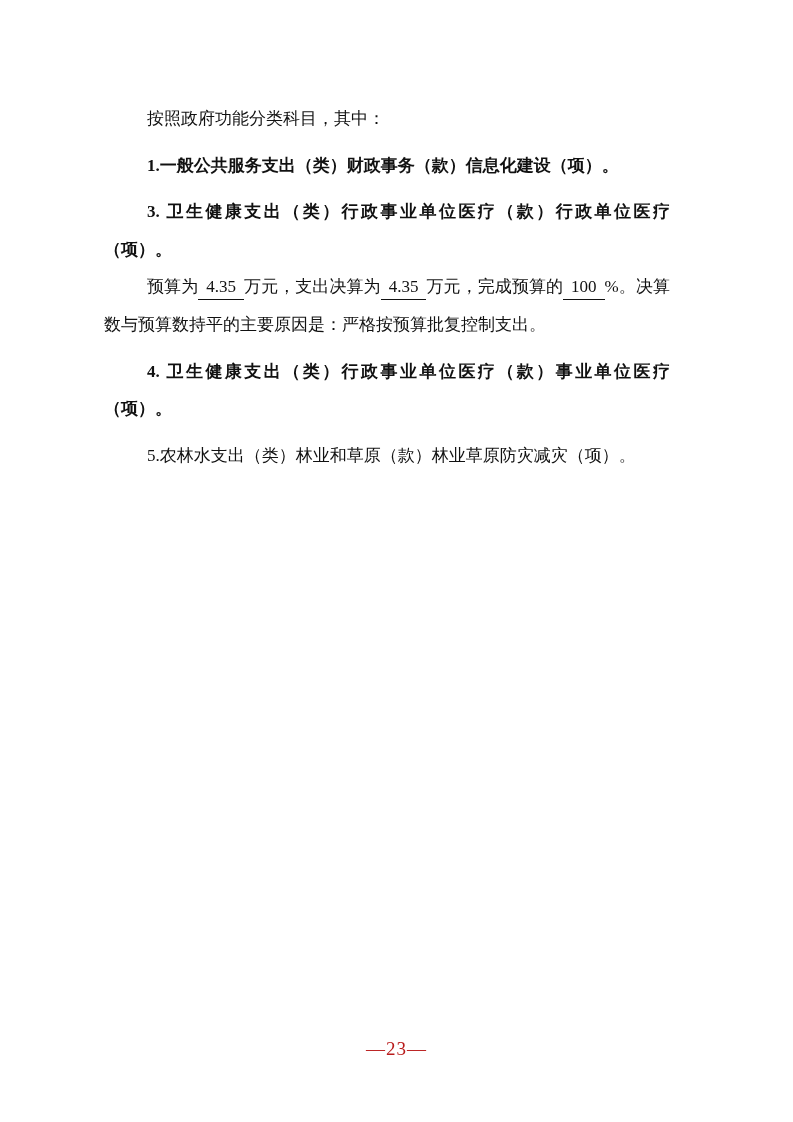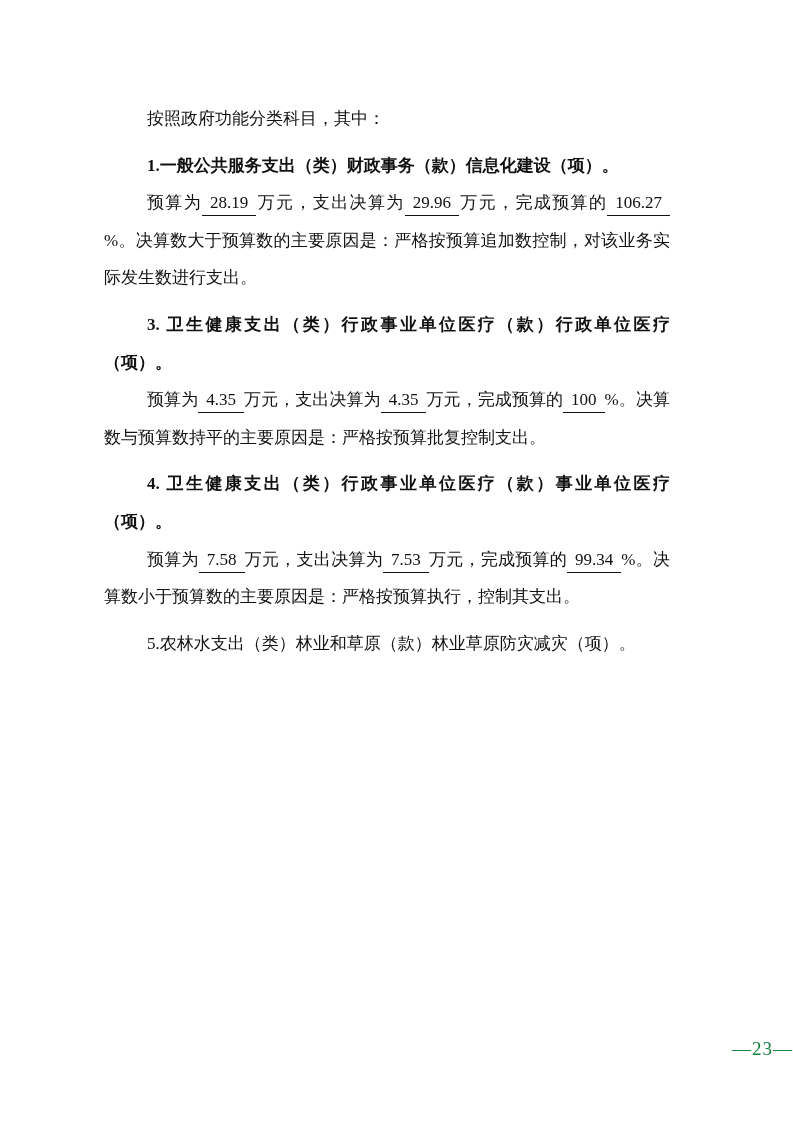--- a/index.html
+++ b/index.html
@@ -29,42 +29,40 @@
     text-indent: 0;
     border-bottom: 1.5px solid #111111;
     padding: 0 8px;
     line-height: 24px;
   }
   .footer {
     position: absolute;
     top: 1038px;
     left: 0;
     width: 100%;
-    text-align: right;
+    text-align: center;
     font-size: 19px;
     letter-spacing: 1px;
-    color: #15803d;
+    color: #b91c1c;
   }
 </style>
 </head>
 <body>
 
 <div class="page">
   <div class="content">
 
     <p class="para">按照政府功能分类科目，其中：</p>
 
     <p class="para heading">1.一般公共服务支出（类）财政事务（款）信息化建设（项）。</p>
 
-    <p class="para"><span>预算为</span><span class="uval">28.19</span><span>万元，支出决算为</span><span class="uval">29.96</span><span>万元，完成预算的</span><span class="uval">106.27</span><span>%。</span><span>决算数大于预算数的主要原因是：严格按预算追加数控制，对该业务实际发生数进行支出。</span></p>
 
     <p class="para heading">3. 卫生健康支出（类）行政事业单位医疗（款）行政单位医疗（项）。</p>
     <p class="para"><span>预算为</span><span class="uval">4.35</span><span>万元，支出决算为</span><span class="uval">4.35</span><span>万元，完成预算的</span><span class="uval">100</span><span>%。</span><span>决算数与预算数持平的主要原因是：严格按预算批复控制支出。</span></p>
 
     <p class="para heading">4. 卫生健康支出（类）行政事业单位医疗（款）事业单位医疗（项）。</p>
-    <p class="para"><span>预算为</span><span class="uval">7.58</span><span>万元，支出决算为</span><span class="uval">7.53</span><span>万元，完成预算的</span><span class="uval">99.34</span><span>%。</span><span>决算数小于预算数的主要原因是：严格按预算执行，控制其支出。</span></p>
 
     <p class="para heading regular">5.农林水支出（类）林业和草原（款）林业草原防灾减灾（项）。</p>
 
   </div>
 
   <div class="footer">—23—</div>
 </div>
 
 </body></html>

